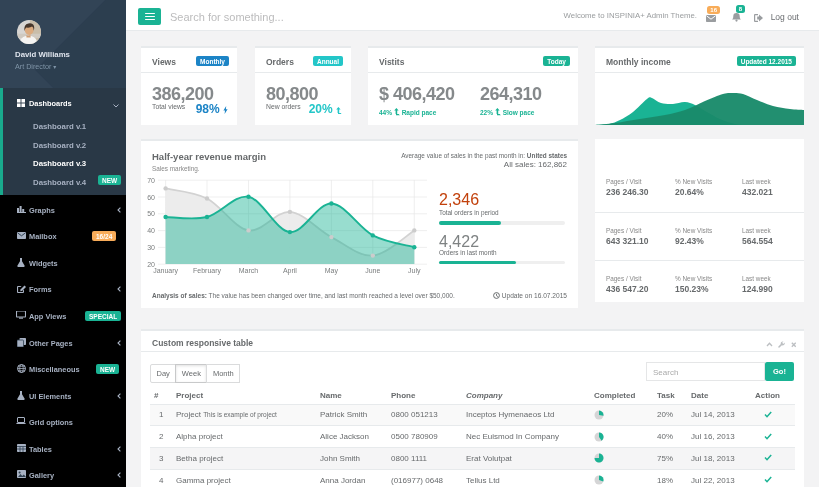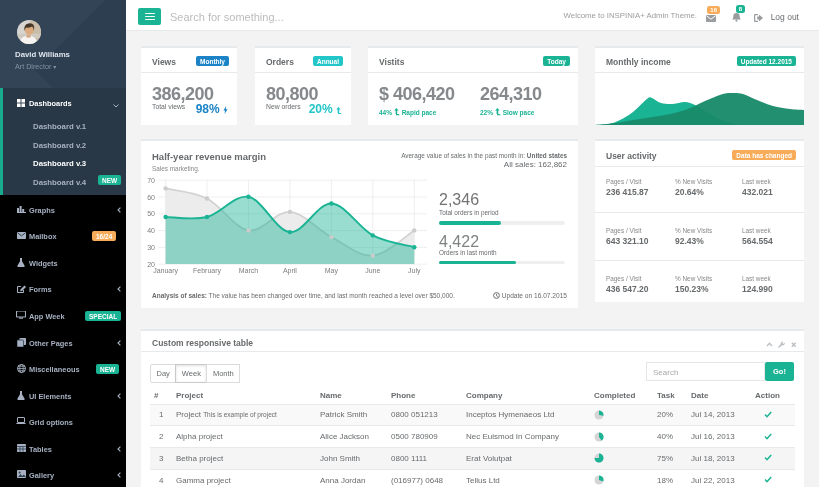--- a/index.html
+++ b/index.html
@@ -139,21 +139,21 @@
         <svg style="display:block;" width="4" height="6" viewBox="0 0 4 6">
           <path d="M3.4 0.6 L1 3 L3.4 5.4" stroke="#a7b1c2" stroke-width="1.1" fill="none"></path>
         </svg>
       </span>
     </div>
   <div class="nav-item" style="top:303px;">
       <span class="ic"><svg width="10" height="8" viewBox="0 0 10 8">
           <rect x="0.5" y="0" width="9" height="6" rx="0.8" fill="none" stroke="#a7b1c2" stroke-width="1.1"></rect>
           <rect x="3" y="6.5" width="4" height="1.2" fill="#a7b1c2"></rect>
         </svg></span>
-      <span class="lb">App Week</span>
+      <span class="lb">App Views</span>
     </div>
   <span class="sbadge bg-green" style="left:85px; top:311px;">SPECIAL</span>
   <div class="nav-item" style="top:330px;">
       <span class="ic"><svg width="9" height="9" viewBox="0 0 9 9">
           <rect x="2.5" y="0" width="6.5" height="7" rx="0.8" fill="#a7b1c2"></rect>
           <rect x="0" y="2" width="6.5" height="7" rx="0.8" fill="#a7b1c2" stroke="#2f4050" stroke-width="0.8"></rect>
         </svg></span>
       <span class="lb">Other Pages</span>
       <span class="car" style="top:10px;">
         <svg style="display:block;" width="4" height="6" viewBox="0 0 4 6">
@@ -336,47 +336,43 @@
       <text x="20.6" y="96" text-anchor="middle">January</text>
         <text x="62" y="96" text-anchor="middle">February</text>
         <text x="103.5" y="96" text-anchor="middle">March</text>
         <text x="144.9" y="96" text-anchor="middle">April</text>
         <text x="186.4" y="96" text-anchor="middle">May</text>
         <text x="227.8" y="96" text-anchor="middle">June</text>
         <text x="269.3" y="96" text-anchor="middle">July</text>
     </g>
   </svg>
 
-  <div class="abs" style="left:298px; top:50px; font-size:16px; font-weight:300; color:#737373;">2,346</div>
+  <div class="abs" style="left:298px; top:50px; font-size:16px; font-weight:300; color:#c2410c;">2,346</div>
   <div class="abs" style="left:298px; top:68px; font-size:6.4px; color:#676a6c;">Total orders in period</div>
   <div class="abs" style="left:298px; top:80px; width:126px; height:3.5px; background:#efefef; border-radius:2px;">
       <div style="width:49%; height:3.5px; background:#1ab394; border-radius:2px;"></div>
     </div>
   <div class="abs" style="left:298px; top:91.5px; font-size:16px; font-weight:300; color:#7e8283;">4,422</div>
   <div class="abs" style="left:298px; top:108px; font-size:6.4px; color:#676a6c;">Orders in last month</div>
   <div class="abs" style="left:298px; top:119.5px; width:126px; height:3.5px; background:#efefef; border-radius:2px;">
       <div style="width:61%; height:3.5px; background:#1ab394; border-radius:2px;"></div>
     </div>
 
   <div class="abs" style="left:11px; top:151px; font-size:6.5px; color:#676a6c;"><b>Analysis of sales:</b> The value has been changed over time, and last month reached a level over $50,000.</div>
   <div class="abs" style="right:11px; top:150.5px; font-size:6.6px; color:#676a6c;"><svg width="7" height="7" viewBox="0 0 7 7" style="vertical-align:-1px;">
         <circle cx="3.5" cy="3.5" r="2.9" fill="none" stroke="#676a6c" stroke-width="1"></circle>
         <path d="M3.5 1.8 V3.7 L4.9 4.6" stroke="#676a6c" stroke-width="0.9" fill="none"></path>
       </svg> Update on 16.07.2015</div>
 </div>
 
 <div class="ibox" style="left:595px; top:139px; width:209px; height:163px;">
-  <div class="ibox-title" style="height:28px;">
-      <h5 style="top:10px;">User activity</h5>
-      <span class="label bg-orange" style="right:8px; top:9px;">Data has changed</span>
-    </div>
   <div class="ua" style="top:38.5px;">
     <div class="c1">
         <div class="l">Pages / Visit</div>
-        <div class="v">236 415.87</div>
+        <div class="v">236 246.30</div>
       </div>
     <div class="c2">
         <div class="l">% New Visits</div>
         <div class="v">20.64%</div>
       </div>
     <div class="c3">
         <div class="l">Last week</div>
         <div class="v">432.021</div>
       </div>
   </div>
@@ -442,21 +438,21 @@
     <div class="abs" style="right:0; top:0; width:29px; height:19px; background:#1ab394; border-radius:2px; color:#fff; font-size:7.5px; font-weight:bold; text-align:center; line-height:19px;">Go!</div>
   </div>
 
   <table id="dtable">
     <tbody>
         <tr class="hd">
       <td style="width:22px;">#</td>
           <td style="width:144px;">Project</td>
           <td style="width:71px;">Name</td>
           <td style="width:75px;">Phone</td>
-          <td style="width:128px;">Company</td>
+          <td style="width:128px;font-style:italic;">Company</td>
           <td style="width:63px;">Completed</td>
           <td style="width:34px;">Task</td>
           <td style="width:53px;">Date</td>
           <td style="width:55px; text-align:center;">Action</td>
     </tr>
     <tr class="odd">
       <td>1</td>
           <td>Project <span style="font-size:6.5px;">This is example of project</span></td>
           <td>Patrick Smith</td>
           <td>0800 051213</td>

